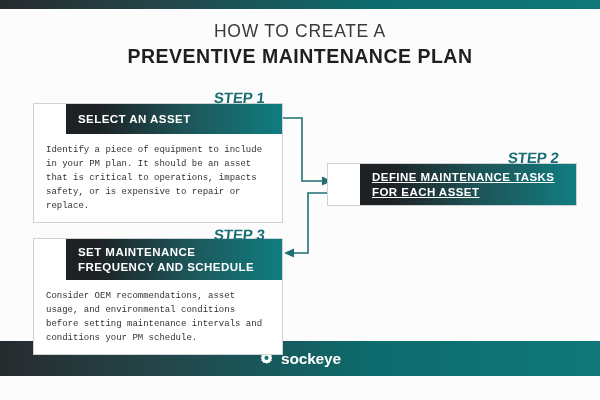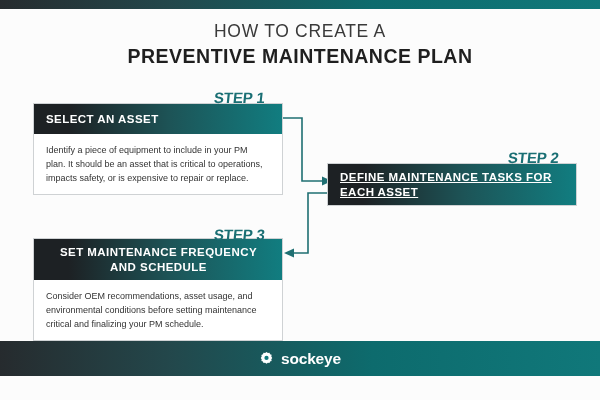--- a/index.html
+++ b/index.html
@@ -97,34 +97,36 @@
     z-index: 3;
   }
   .card-header {
     background: linear-gradient(to right, #1d2124 0%, #1d2124 14%, #1d5457 55%, #117d80 100%);
     color: #ffffff;
     font-size: 11.5px;
     font-weight: bold;
     letter-spacing: 0.45px;
     line-height: 14.5px;
     padding: 8px 11px 8px 12px;
+    margin-left: 32px;
   }
   .card-body {
     font-size: 9px;
     color: #333333;
     line-height: 14px;
     padding: 9px 14px 9px 12px;
+    font-family: Liberation Mono, monospace;
   }
 
   #card-1 { left: 33px;  top: 103px; width: 250px; }
   #card-2 { left: 327px; top: 163px; width: 250px; }
   #card-3 { left: 33px;  top: 238px; width: 250px; }
 
   #card-1 .card-header { height: 30px; }
-  #card-3 .card-header { padding-top: 6px; padding-bottom: 6px; text-align: center; }
+  #card-3 .card-header { padding-top: 6px; padding-bottom: 6px; }
   #card-2 .card-header { padding-top: 6px; padding-bottom: 6px; text-decoration: underline; }
 
   
   .step-label {
     position: absolute;
     font-size: 15px;
     font-weight: bold;
     color: #1a6f74;
     letter-spacing: -0.1px;
     z-index: 4;
@@ -174,21 +176,21 @@
     <div class="card-header">SELECT AN ASSET</div>
     <div class="card-body">Identify a piece of equipment to include in your PM plan. It should be an asset that is critical to operations, impacts safety, or is expensive to repair or replace.</div>
   </div>
 
   <div class="card" id="card-2">
     <div class="card-header">DEFINE MAINTENANCE TASKS FOR EACH ASSET</div>
   </div>
 
   <div class="card" id="card-3">
     <div class="card-header">SET MAINTENANCE FREQUENCY AND SCHEDULE</div>
-    <div class="card-body">Consider OEM recommendations, asset usage, and environmental conditions before setting maintenance critical and finalizing your PM schedule.</div>
+    <div class="card-body">Consider OEM recommendations, asset usage, and environmental conditions before setting maintenance intervals and conditions your PM schedule.</div>
   </div>
 
   <div class="band band-bottom">
     <div class="footer-logo">
       <svg class="gear-icon" viewBox="0 0 24 24">
         <path fill="#ffffff" d="M12 1.6l2.2 1.5 2.6-.5.9 2.5 2.5.9-.5 2.6L21.2 11l-1.5 2.2.5 2.6-2.5.9-.9 2.5-2.6-.5L12 20.2l-2.2-1.5-2.6.5-.9-2.5-2.5-.9.5-2.6L2.8 11l1.5-2.2-.5-2.6 2.5-.9.9-2.5 2.6.5z"></path>
         <circle cx="12" cy="11" r="3.4" fill="#12797c"></circle>
       </svg>
       <span class="brand-name">sockeye</span>
     </div>

